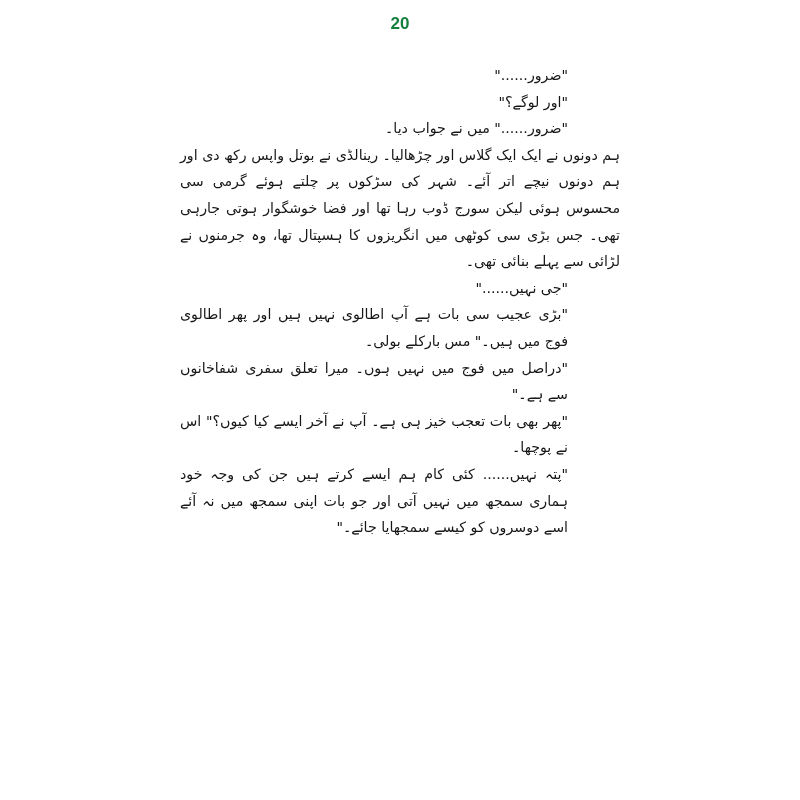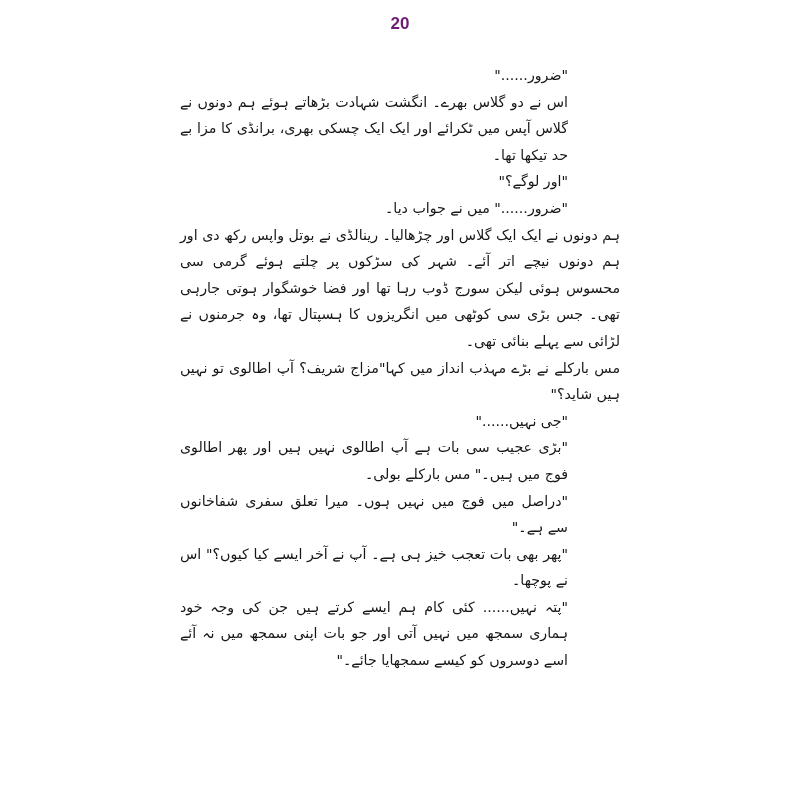--- a/index.html
+++ b/index.html
@@ -1,42 +1,40 @@
 <!DOCTYPE html>
 <html><head>
   <meta charset="utf-8">
   <style>
     html, body { margin: 0; padding: 0; background: #ffffff; }
     body { width: 800px; height: 800px; position: relative; overflow: hidden; }
     .page { position: absolute; left: 0; top: 0; width: 800px; height: 800px; background: #ffffff; }
     .page-number {
       position: absolute; top: 14px; left: 0; width: 800px; text-align: center;
-      font-family: "Liberation Sans", sans-serif; font-weight: bold; font-size: 17px; color: #701a75;
+      font-family: "Liberation Sans", sans-serif; font-weight: bold; font-size: 17px; color: #15803d;
     }
     .text-block {
       position: absolute; left: 180px; top: 62px; width: 440px;
       direction: rtl; text-align: justify;
       font-family: "DejaVu Sans", sans-serif; font-size: 14.2px; line-height: 26.6px; color: #161616;
     }
     .para { margin: 0; }
     .para.indent { padding-right: 52px; }
     .para.short { text-align: right; }
   </style>
 </head>
 <body>
 
 <div class="page">
   <div class="page-number">20</div>
   <div class="text-block">
     <p class="para indent short">"ضرور......"</p>
-    <p class="para indent">اس نے دو گلاس بھرے۔ انگشت شہادت بڑھاتے ہوئے ہم دونوں نے گلاس آپس میں ٹکرائے اور ایک ایک چسکی بھری، برانڈی کا مزا بے حد تیکھا تھا۔</p>
     <p class="para indent short">"اور لوگے؟"</p>
     <p class="para indent short">"ضرور......" میں نے جواب دیا۔</p>
     <p class="para">ہم دونوں نے ایک ایک گلاس اور چڑھالیا۔ رینالڈی نے بوتل واپس رکھ دی اور ہم دونوں نیچے اتر آئے۔ شہر کی سڑکوں پر چلتے ہوئے گرمی سی محسوس ہوئی لیکن سورج ڈوب رہا تھا اور فضا خوشگوار ہوتی جارہی تھی۔ جس بڑی سی کوٹھی میں انگریزوں کا ہسپتال تھا، وہ جرمنوں نے لڑائی سے پہلے بنائی تھی۔</p>
-    <p class="para">مس بارکلے نے بڑے مہذب انداز میں کہا"مزاج شریف؟ آپ اطالوی تو نہیں ہیں شاید؟"</p>
     <p class="para indent short">"جی نہیں......"</p>
     <p class="para indent">"بڑی عجیب سی بات ہے آپ اطالوی نہیں ہیں اور پھر اطالوی فوج میں ہیں۔" مس بارکلے بولی۔</p>
     <p class="para indent">"دراصل میں فوج میں نہیں ہوں۔ میرا تعلق سفری شفاخانوں سے ہے۔"</p>
     <p class="para indent">"پھر بھی بات تعجب خیز ہی ہے۔ آپ نے آخر ایسے کیا کیوں؟" اس نے پوچھا۔</p>
     <p class="para indent">"پتہ نہیں...... کئی کام ہم ایسے کرتے ہیں جن کی وجہ خود ہماری سمجھ میں نہیں آتی اور جو بات اپنی سمجھ میں نہ آئے اسے دوسروں کو کیسے سمجھایا جائے۔"</p>
 
   </div>
 </div>
 
 </body></html>

